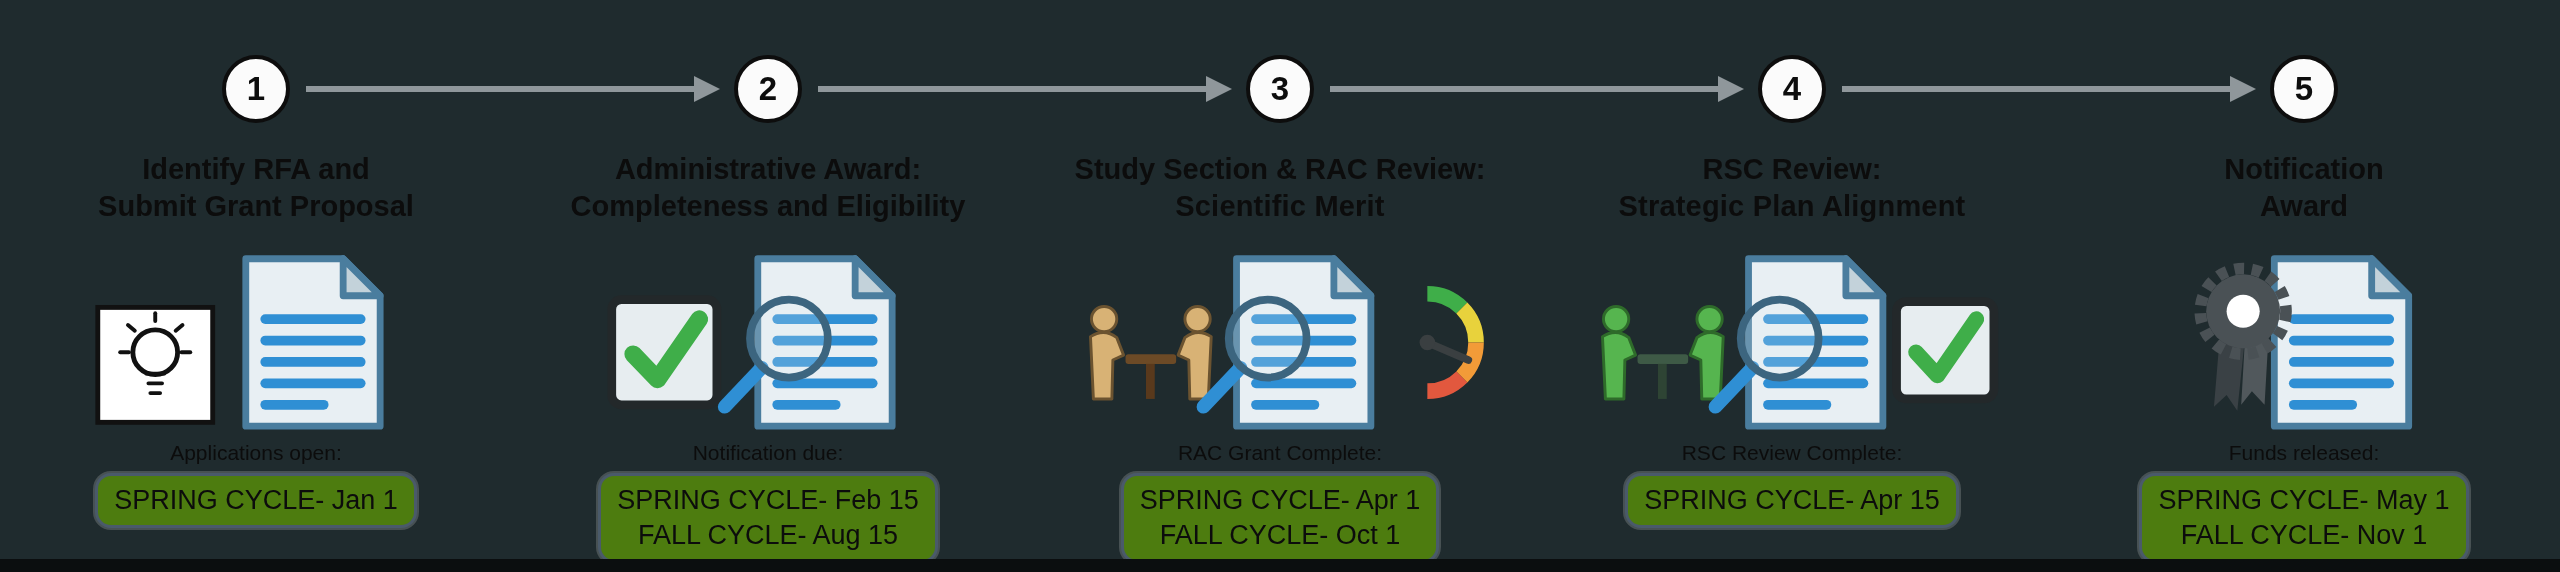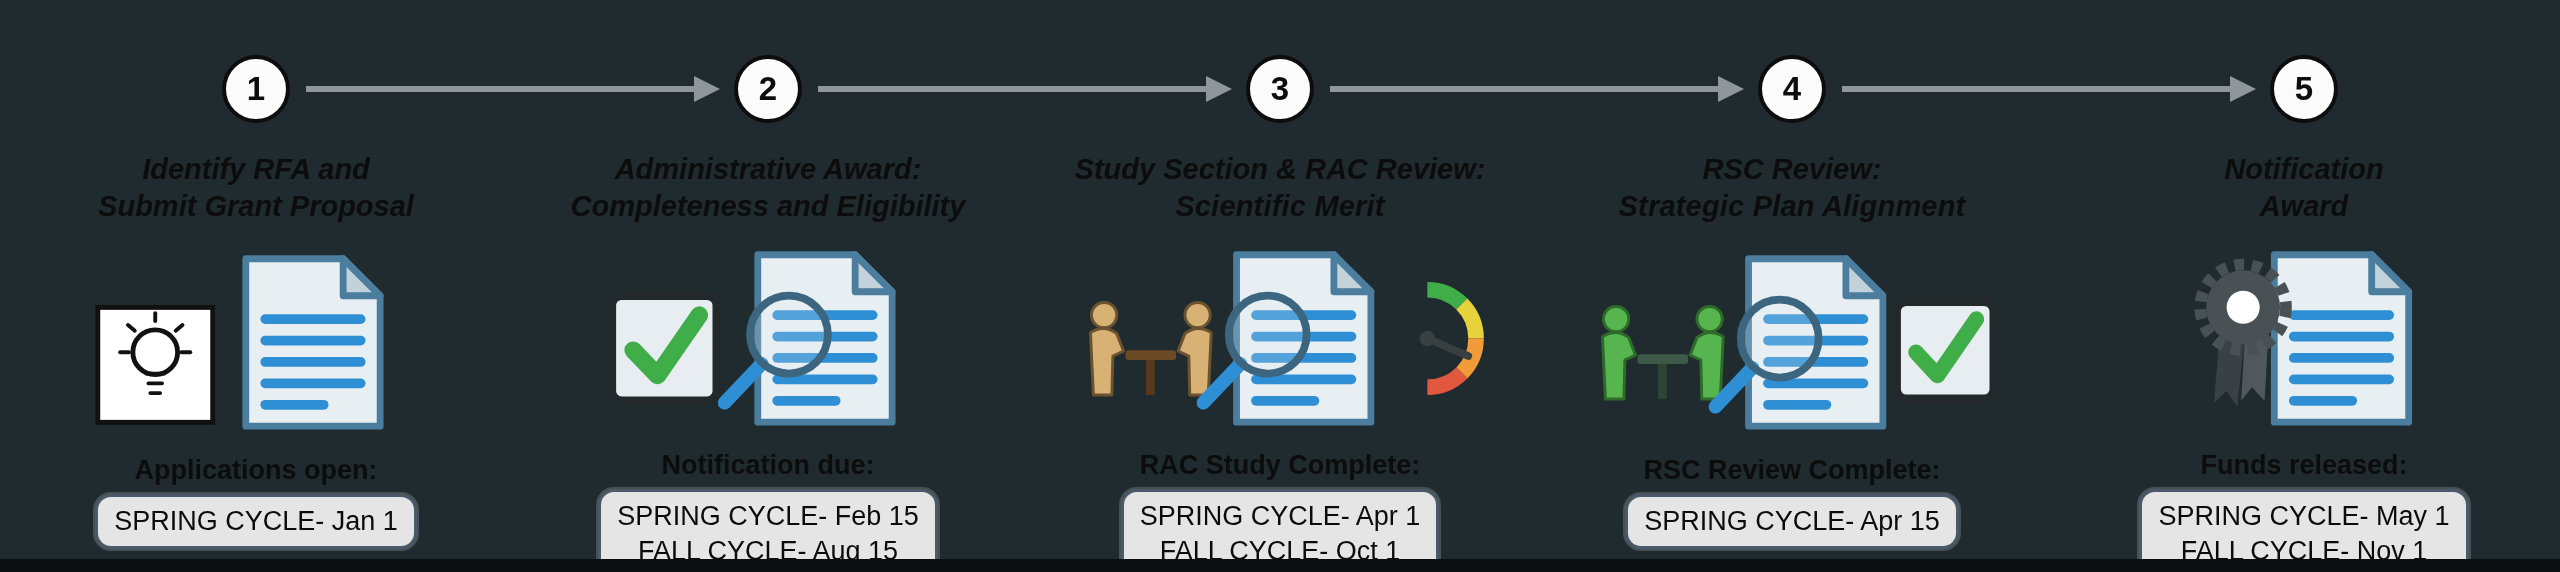--- a/index.html
+++ b/index.html
@@ -14,27 +14,27 @@
   .circle{
     width:60px;height:60px;border-radius:50%;background:#fbfbfb;border:4px solid #0d0d0d;
     display:flex;align-items:center;justify-content:center;
     font-size:33px;font-weight:700;color:#0d0d0d;z-index:2;flex:0 0 auto;
   }
   .arrow{position:absolute;top:86px;height:6px;background:#8f979b;z-index:1;}
   .arrow::after{
     content:"";position:absolute;right:-24px;top:-10px;width:0;height:0;
     border-left:26px solid #8f979b;border-top:13px solid transparent;border-bottom:13px solid transparent;
   }
-  .title{margin-top:28px;text-align:center;font-size:29px;font-weight:700;line-height:1.28;height:76px;font-style:italic;}
+  .title{margin-top:28px;text-align:center;font-size:29px;font-weight:700;line-height:1.28;height:76px;}
   .title .emph{font-weight:800;letter-spacing:.2px;}
   .icon-area{margin-top:20px;height:188px;display:flex;align-items:center;justify-content:center;}
   .icon-area svg{height:185px;width:auto;display:block;}
-  .label{margin-top:20px;font-size:27px;font-weight:700;}
+  .label{margin-top:6px;font-size:21px;font-weight:400;}
   .datebox{
-    margin-top:8px;background:#e5e5e5;border:3px solid #4a5a6a;border-radius:16px;
+    margin-top:8px;background:#4d7c0f;border:3px solid #4a5a6a;border-radius:16px;
     padding:7px 16px;text-align:center;font-size:27px;font-weight:500;line-height:1.3;
     box-shadow:0 0 0 2px rgba(255,255,255,0.18);
   }
   .bottom-bar{position:absolute;left:0;bottom:0;width:100%;height:13px;background:#0b0e0f;}
 </style>
 </head>
 <body>
 
 <div class="canvas">
 
@@ -154,21 +154,21 @@
           <g fill="none" stroke-width="16">
             <path d="M366,46 A50,50 0 0 1 401.4,60.6" stroke="#3fae49"></path>
             <path d="M401.4,60.6 A50,50 0 0 1 416,96" stroke="#e8d23c"></path>
             <path d="M416,96 A50,50 0 0 1 401.4,131.4" stroke="#f29b38"></path>
             <path d="M401.4,131.4 A50,50 0 0 1 366,146" stroke="#e2583e"></path>
             <line x1="366" y1="96" x2="408" y2="114" stroke="#3a3f41" stroke-width="8" stroke-linecap="round"></line>
             <circle cx="366" cy="96" r="8" fill="#3a3f41" stroke="none"></circle>
           </g>
         </svg>
       </div>
-      <div class="label">RAC Study Complete:</div>
+      <div class="label">RAC Grant Complete:</div>
       <div class="datebox">
         <div>SPRING CYCLE- Apr 1</div>
         <div>FALL CYCLE- Oct 1</div>
       </div>
     </div>
 
     <div class="step">
       <div class="circle">4</div>
       <div class="title">
         <div>RSC Review:</div>

